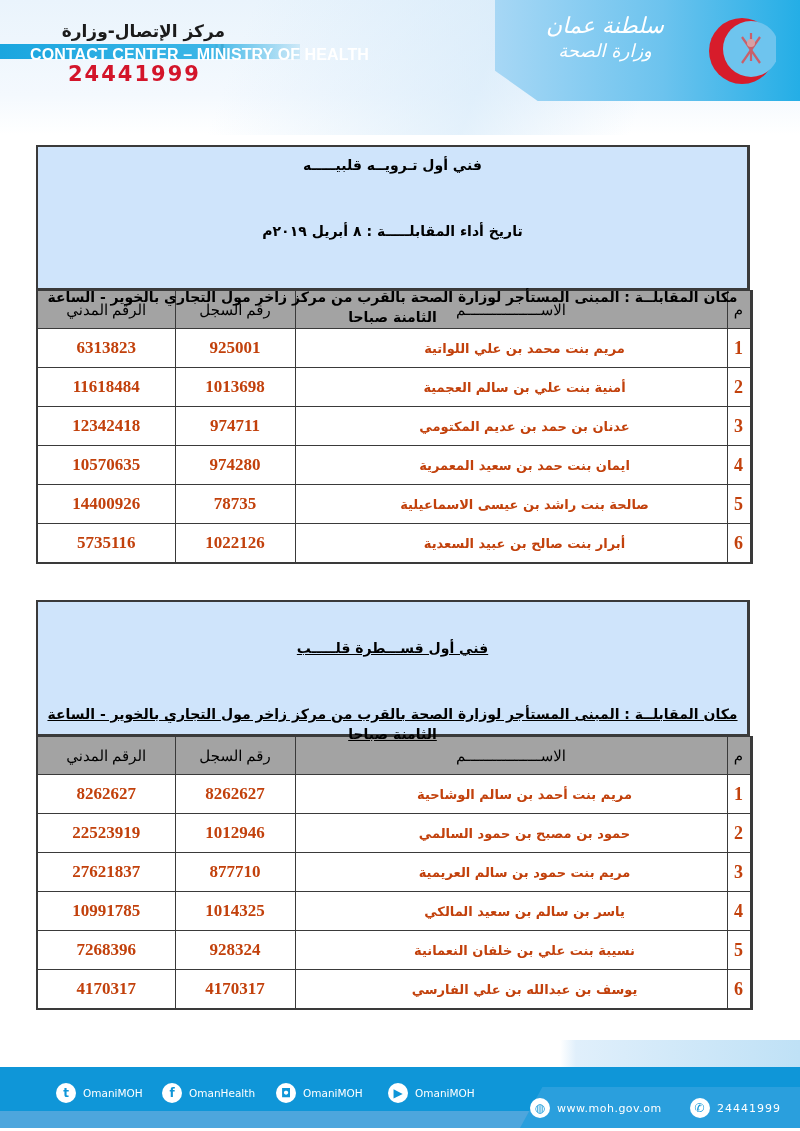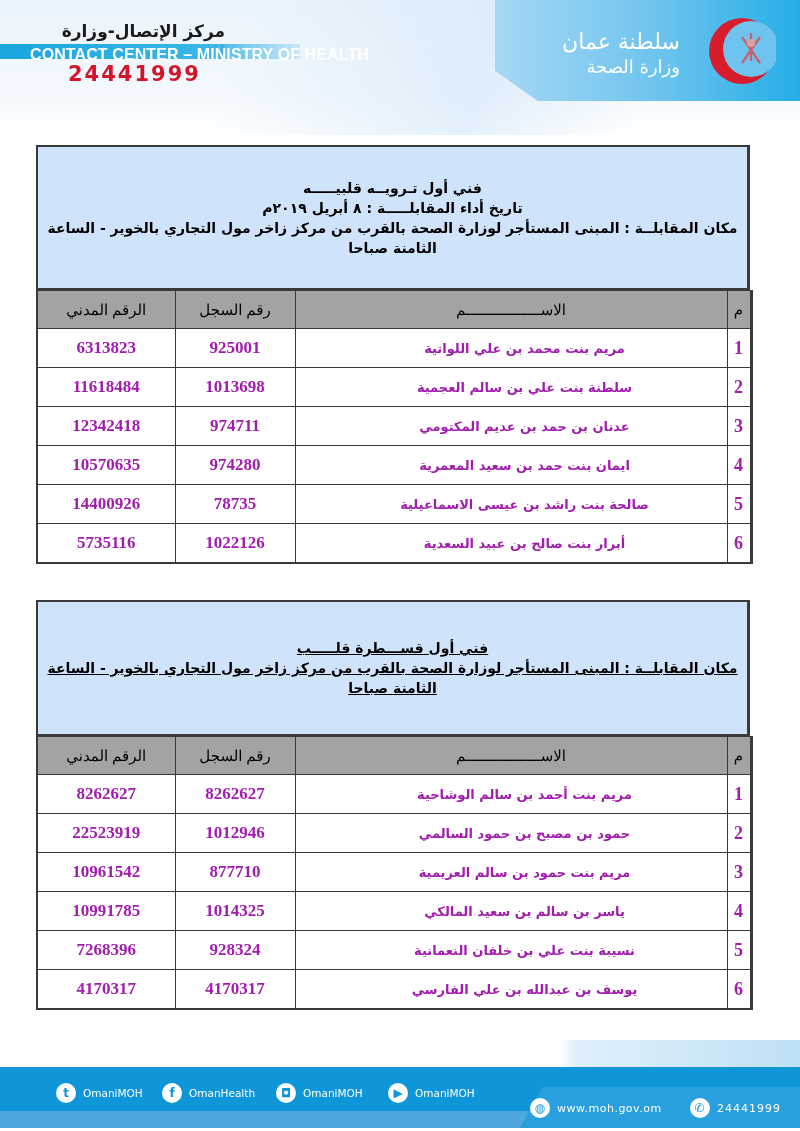--- a/index.html
+++ b/index.html
@@ -14,42 +14,42 @@
     background: linear-gradient(90deg,#a7d7f5 0%, #6cc3ee 55%, #24aee6 100%);
     clip-path: polygon(0 0, 100% 0, 100% 100%, 14% 100%, 0 70%); }
   .contact-ar { position:absolute; left:30px; top:21px; width:195px; text-align:right; direction:rtl;
     font-family:"DejaVu Sans", sans-serif; font-weight:bold; font-size:17px; color:#1b1b1b; }
   .contact-strip { position:absolute; left:0; top:44px; width:300px; height:15px;
     background: linear-gradient(90deg,#1aa6df 0%, #3cb6e7 70%, rgba(160,214,240,0.4) 100%); }
   .contact-en { position:absolute; left:30px; top:46px; font-family:"Liberation Sans", sans-serif;
     font-weight:bold; font-size:16px; color:#ffffff; letter-spacing:0.1px; }
   .contact-phone { position:absolute; left:68px; top:62px; font-family:"DejaVu Sans", sans-serif;
     font-weight:bold; font-size:21px; color:#d3152a; letter-spacing:2px; }
-  .logo-text { position:absolute; right:120px; top:28px; width:150px; direction:rtl;
-    color:#ffffff; font-family:"DejaVu Serif", serif; }
+  .logo-text { position:absolute; right:120px; top:12px; width:150px; text-align:center; direction:rtl;
+    color:#ffffff; font-family:"DejaVu Serif", serif; font-style:italic; }
   .logo-text .l1 { font-size:22px; line-height:28px; }
   .logo-text .l2 { font-size:18px; line-height:22px; }
   .crescent { position:absolute; right:24px; top:17px; width:68px; height:68px; }
 
   
   .section { position:absolute; left:36px; width:714px; }
   .sec1 { top:145px; }
   .sec2 { top:600px; }
   .info-box { width:714px; background:#cfe4fb; border:2px solid #3a3a3a; border-right-width:3px; box-sizing:border-box;
     display:flex; flex-direction:column; justify-content:center; align-items:center; direction:rtl; text-align:center; }
   .sec1 .info-box { height:145px; }
   .sec2 .info-box { height:136px;text-decoration:underline; }
-  .info-box div { font-family:"DejaVu Sans", sans-serif; font-weight:bold; font-size:14px; line-height:20px; color:#000; }
+  .info-box div { font-family:"DejaVu Sans", sans-serif; font-weight:bold; font-size:14px; line-height:20px; color:#000;margin-top:46px; }
   .info-box .loc { padding:0 6px; }
 
   table.roster { width:714px; border-collapse:collapse; direction:rtl; table-layout:fixed;
     border:2px solid #3a3a3a; border-right-width:3px; border-top:none; }
   table.roster td, table.roster th { border:1px solid #3a3a3a; text-align:center; vertical-align:middle; padding:0; }
   table.roster th { background:#a3a3a3; height:37px; font-family:"Liberation Serif", serif; font-weight:normal; font-size:15px; }
-  table.roster td { height:38px; font-family:"Liberation Serif", serif; font-weight:bold; font-size:17px; color:#a21caf; }
+  table.roster td { height:38px; font-family:"Liberation Serif", serif; font-weight:bold; font-size:17px; color:#c2410c; }
   table.roster td.name { font-family:"DejaVu Sans", sans-serif; font-size:13px; font-weight:bold;padding-left:27px; }
   table.roster td.idx { font-size:18px; }
   col.c-idx { width:24px; }
   col.c-name { width:432px; }
   col.c-reg { width:120px; }
   col.c-civ { width:138px; }
 
   
   .footer { position:absolute; left:0; top:1040px; width:800px; height:91px; }
   .ft-light { position:absolute; left:0; top:0; width:800px; height:30px;
@@ -117,21 +117,21 @@
       <th>الرقم المدني</th>
     </tr>
     <tr>
       <td class="idx">1</td>
       <td class="name">مريم بنت محمد بن علي اللواتية</td>
       <td>925001</td>
       <td>6313823</td>
     </tr>
     <tr>
       <td class="idx">2</td>
-      <td class="name">سلطنة بنت علي بن سالم العجمية</td>
+      <td class="name">أمنية بنت علي بن سالم العجمية</td>
       <td>1013698</td>
       <td>11618484</td>
     </tr>
     <tr>
       <td class="idx">3</td>
       <td class="name">عدنان بن حمد بن عديم المكتومي</td>
       <td>974711</td>
       <td>12342418</td>
     </tr>
     <tr>
@@ -184,21 +184,21 @@
     <tr>
       <td class="idx">2</td>
       <td class="name">حمود بن مصبح بن حمود السالمي</td>
       <td>1012946</td>
       <td>22523919</td>
     </tr>
     <tr>
       <td class="idx">3</td>
       <td class="name">مريم بنت حمود بن سالم العريمية</td>
       <td>877710</td>
-      <td>10961542</td>
+      <td>27621837</td>
     </tr>
     <tr>
       <td class="idx">4</td>
       <td class="name">ياسر بن سالم بن سعيد المالكي</td>
       <td>1014325</td>
       <td>10991785</td>
     </tr>
     <tr>
       <td class="idx">5</td>
       <td class="name">نسيبة بنت علي بن خلفان النعمانية</td>

